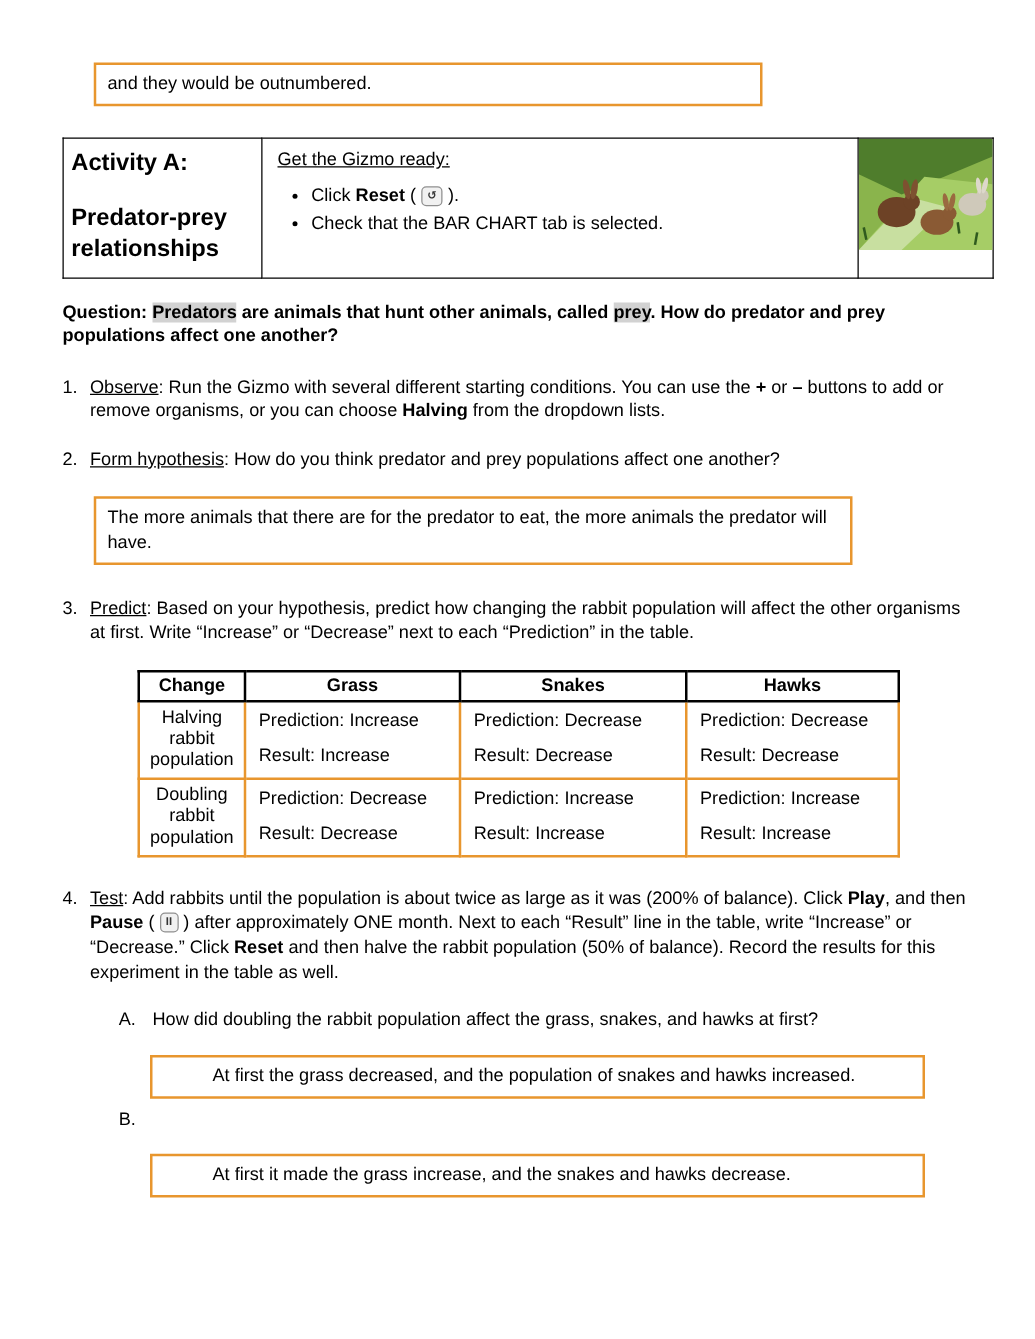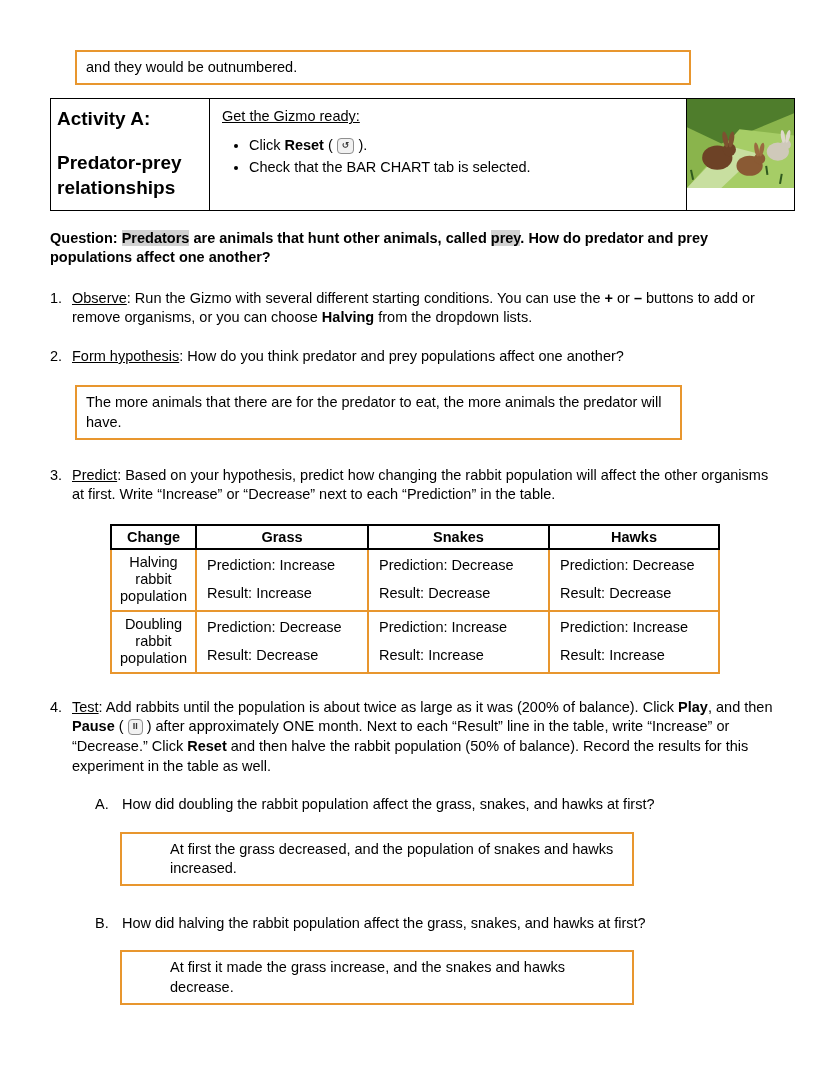--- a/index.html
+++ b/index.html
@@ -5,23 +5,23 @@
   * { margin:0; padding:0; box-sizing:border-box; }
   html,body { background:#ffffff; }
   body { font-family:"Liberation Sans","DejaVu Sans",sans-serif; color:#000; }
   .page { width:828px; min-height:1071px; margin:0 auto; background:#fff; padding:50px 48px 16px 50px; position:relative; }
 
   .b { font-weight:700; }
   .u { text-decoration:underline; }
   .hl { background:#d2d2d2; }
 
   .answer-box { border:2px solid #e8962e; padding:6px 9px; font-size:14.5px; line-height:1.32; background:#fff; }
-  .top-box { width:616px; margin-left:25px; margin-bottom:13px; }
+  .top-box { width:535px; margin-left:25px; margin-bottom:25px; }
   .hyp-box { width:607px; margin:0 0 26px 25px; }
-  .sub-box { width:514px; margin:0 0 28px 70px;padding-left:48px; }
+  .sub-box { width:620px; margin:0 0 8px 70px;padding-left:48px; }
 
   .para { font-size:14.5px; line-height:1.32; margin-bottom:34px; }
 
   .activity-table { border-collapse:collapse; width:730px; margin-bottom:18px; table-layout:fixed; }
   .activity-table td { border:1.5px solid #000; vertical-align:top; }
   .act-title-cell { width:159px; padding:9px 6px; font-size:19px; }
   .act-title-cell .title2 { margin-top:21px; line-height:1.3; }
   .act-ready-cell { width:477px; padding:8px 12px; font-size:14.5px; line-height:1.35; }
   .ready-list { margin:9px 0 0 27px; }
   .ready-list li { margin-bottom:3px; }
@@ -178,18 +178,17 @@
 
   <div class="sub-q">
     <span class="sub-letter">A.</span>
     <span>How did doubling the rabbit population affect the grass, snakes, and hawks at first?</span>
   </div>
 
   <div class="answer-box sub-box">At first the grass decreased, and the population of snakes and hawks increased.</div>
 
   <div class="sub-q">
     <span class="sub-letter">B.</span>
-    <span>How did halving the rabbit population affect the grass, snakes, and hawks at first?</span>
   </div>
 
   <div class="answer-box sub-box">At first it made the grass increase, and the snakes and hawks decrease.</div>
 
 </div>
 
 </body></html>

